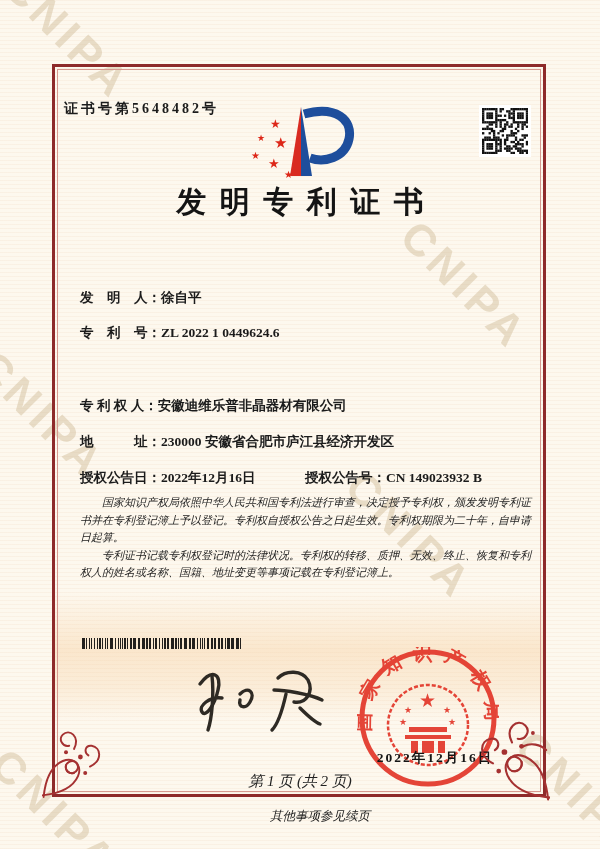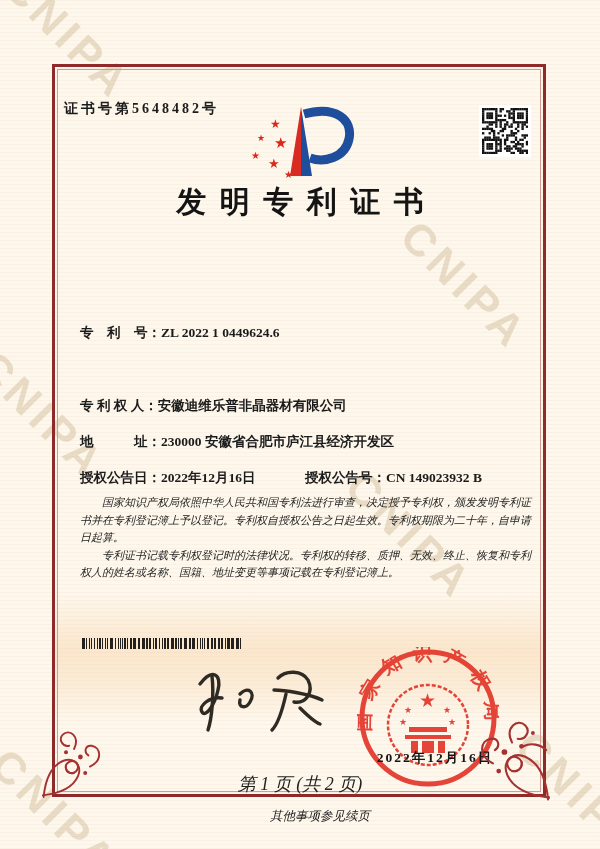--- a/index.html
+++ b/index.html
@@ -23,21 +23,21 @@
   .field-row .pair2{position:absolute;left:225px;top:0;}
   .body-text{position:absolute;left:80px;right:60px;top:494px;}
   .body-text p{margin:0;font-size:11px;line-height:17.5px;text-indent:2em;font-style:italic;color:#1e1e1e;}
   .barcode{position:absolute;left:82px;top:635px;}
   .director{position:absolute;left:85px;top:690px;font-family:"Liberation Sans",sans-serif;
         font-weight:bold;font-size:15px;letter-spacing:2px;line-height:27px;color:#222;}
   .signature{position:absolute;left:182px;top:660px;}
   .seal{position:absolute;left:357px;top:647px;z-index:3;mix-blend-mode:multiply;}
   .seal-date{position:absolute;left:355px;top:749px;width:160px;text-align:center;z-index:4;
         font-size:13.5px;font-weight:bold;letter-spacing:2px;color:#151515;}
-  .page-info{position:absolute;left:0;right:0;top:772px;text-align:center;font-size:18px;font-style:italic;color:#222;z-index:2;}
+  .page-info{position:absolute;left:0;right:0;top:772px;text-align:center;font-size:15px;font-style:italic;color:#222;z-index:2;}
   .continuation{position:absolute;left:0;right:0;top:808px;text-align:center;font-size:12.5px;font-style:italic;color:#222;margin-left:40px;}
   .flourish{position:absolute;z-index:2;}
   .flourish.bl{transform:scaleX(-1);}
 </style>
 </head>
 <body>
 
 <div class="page">
 
   <div class="band"></div>
@@ -296,20 +296,23 @@
           <rect x="28.476190476190478" y="43.80952380952381" width="2.3404761904761906" height="2.3404761904761906" fill="#111"></rect>
           <rect x="30.66666666666667" y="43.80952380952381" width="2.3404761904761906" height="2.3404761904761906" fill="#111"></rect>
           <rect x="37.23809523809524" y="43.80952380952381" width="2.3404761904761906" height="2.3404761904761906" fill="#111"></rect>
           <rect x="39.42857142857143" y="43.80952380952381" width="2.3404761904761906" height="2.3404761904761906" fill="#111"></rect>
           <rect x="43.80952380952381" y="43.80952380952381" width="2.3404761904761906" height="2.3404761904761906" fill="#111"></rect>
         </svg>
     </div>
 
     <div class="title">发明专利证书</div>
 
+    <div class="field-row" style="top:289px;">
+      <span>发　明　人：</span><span>徐自平</span>
+    </div>
     <div class="field-row" style="top:324px;">
       <span>专　利　号：</span><span>ZL 2022 1 0449624.6</span>
     </div>
     <div class="field-row" style="top:397px;">
       <span>专 利 权 人：</span><span>安徽迪维乐普非晶器材有限公司</span>
     </div>
     <div class="field-row" style="top:433px;">
       <span>地　　　址：</span><span>230000 安徽省合肥市庐江县经济开发区</span>
     </div>
     <div class="field-row" style="top:469px;">

